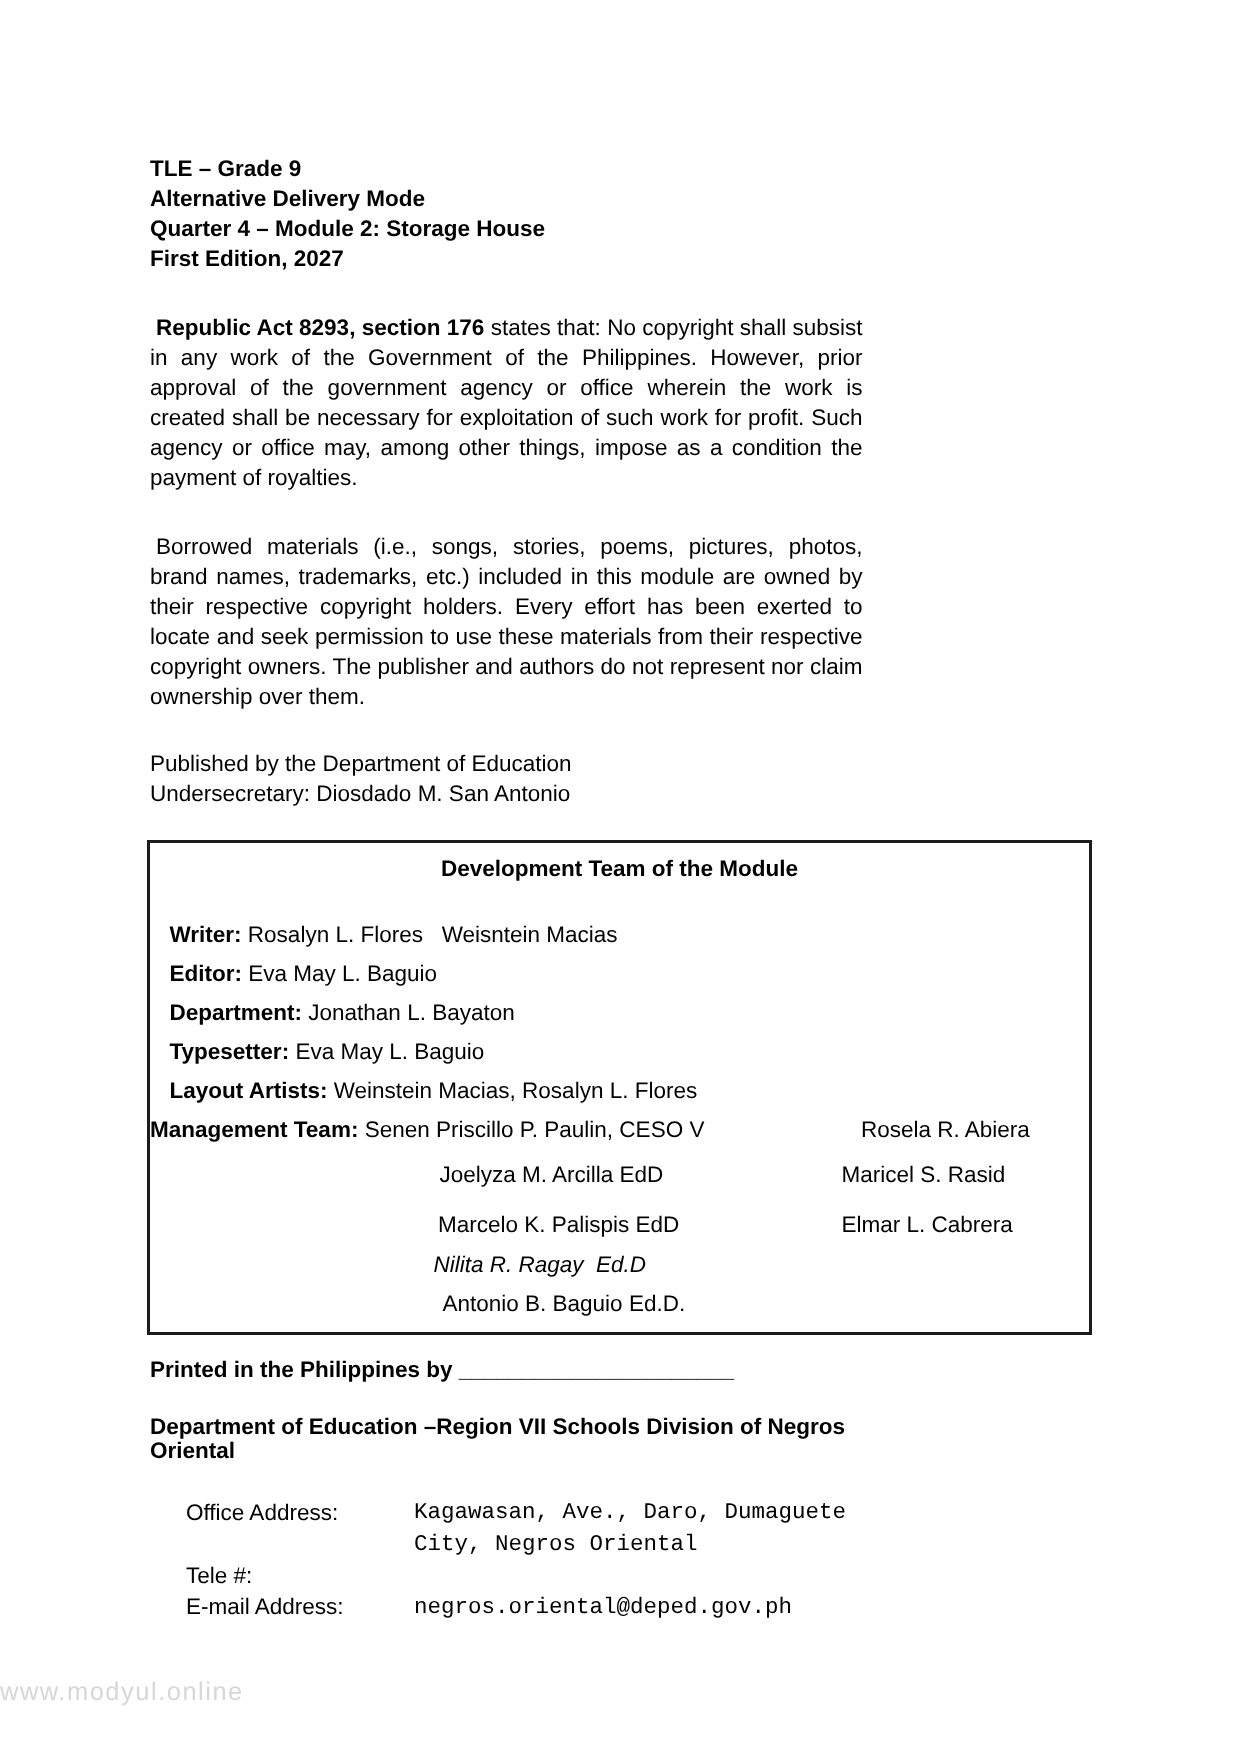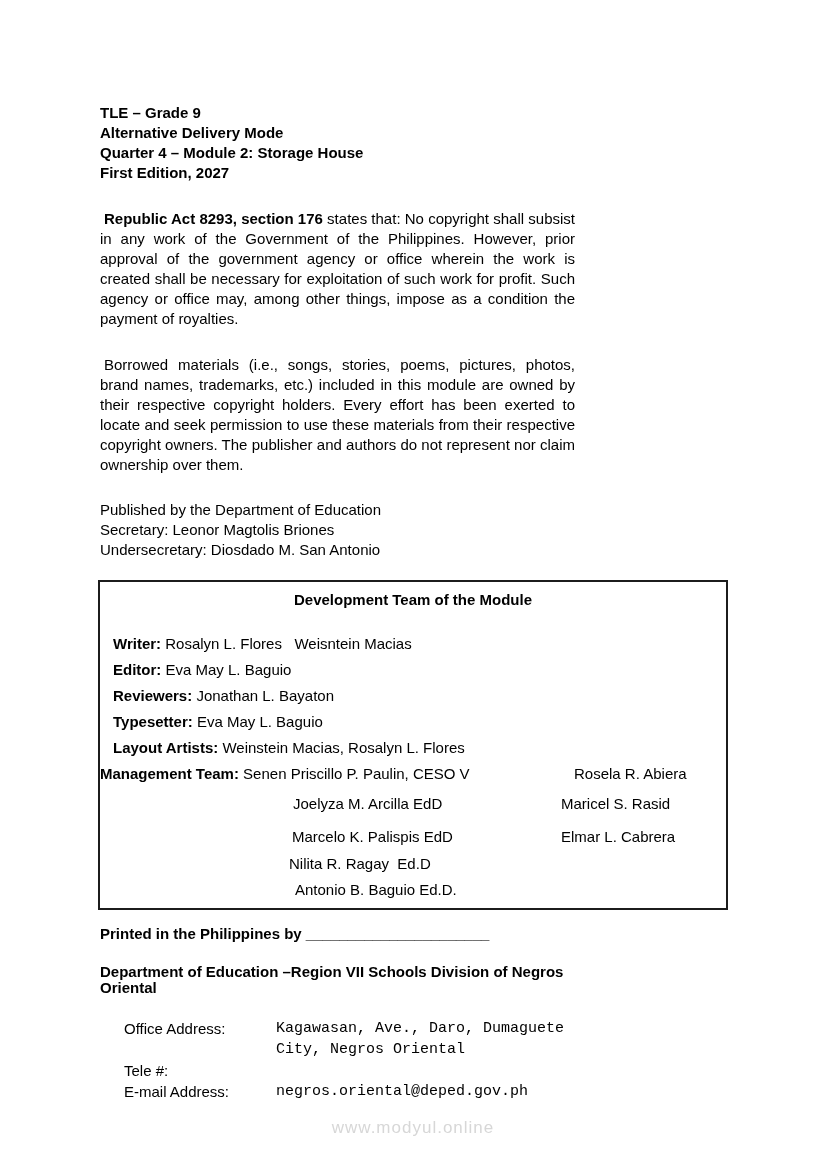--- a/index.html
+++ b/index.html
@@ -44,37 +44,36 @@
   }
   .dev-title { text-align: center; font-weight: bold; line-height: 16px; }
   .role-line { margin-top: 10px; line-height: 16px; }
   .role-line.first { margin-top: 28px; }
 
   .mgmt-row { position: relative; height: 16px; line-height: 16px; }
   .mgmt-row .abs { position: absolute; top: 0; white-space: pre-wrap; }
   .mgmt-main { margin-top: 10px; }
   .mgmt-r2 { margin-top: 14px; }
   .mgmt-r3 { margin-top: 17px; }
-  .mgmt-r4 { margin-top: 11px; }
+  .mgmt-r4 { margin-top: 11px; font-style: italic; }
   .mgmt-r5 { margin-top: 10px; }
 
   .printed-line { margin-top: 16px; font-weight: bold; line-height: 16px; }
   .division-line { margin-top: 22px; font-weight: bold; line-height: 16px; }
 
   .contact-block { margin-top: 22px; margin-left: 24px; }
   .contact-row { display: flex; line-height: 21px; }
   .contact-label { width: 152px; flex: 0 0 152px; }
   .contact-value { flex: 1; font-family: Liberation Mono, monospace; }
 
   .watermark {
     position: absolute;
     top: 1118px;
     left: 0;
     width: 826px;
-    text-align: center;
     font-size: 17px;
     letter-spacing: 1px;
   }
 </style>
 </head>
 <body>
 
 <div class="page">
 
   <div class="header-block">
@@ -83,37 +82,36 @@
     <div>Quarter 4 – Module 2: Storage House</div>
     <div>First Edition, 2027</div>
   </div>
 
   <p class="para"><span class="b">Republic Act 8293, section 176</span><span> states that: No copyright shall subsist in any work of the Government of the Philippines. However, prior approval of the government agency or office wherein the work is created shall be necessary for exploitation of such work for profit. Such agency or office may, among other things, impose as a condition the payment of royalties.</span></p>
 
   <p class="para">Borrowed materials (i.e., songs, stories, poems, pictures, photos, brand names, trademarks, etc.) included in this module are owned by their respective copyright holders. Every effort has been exerted to locate and seek permission to use these materials from their respective copyright owners. The publisher and authors do not represent nor claim ownership over them.</p>
 
   <div class="publisher-block">
     <div>Published by the Department of Education</div>
-    <div>Secretary: Leonor Magtolis Briones</div>
     <div>Undersecretary: Diosdado M. San Antonio</div>
   </div>
 
   <div class="dev-box">
     <div class="dev-title">Development Team of the Module</div>
 
     <div class="role-line first">
       <span class="b">Writer:</span>
       <span class="pre">Rosalyn L. Flores   Weisntein Macias</span>
     </div>
     <div class="role-line">
       <span class="b">Editor:</span>
       <span class="pre">Eva May L. Baguio</span>
     </div>
     <div class="role-line">
-      <span class="b">Reviewers:</span>
+      <span class="b">Department:</span>
       <span class="pre">Jonathan L. Bayaton</span>
     </div>
     <div class="role-line">
       <span class="b">Typesetter:</span>
       <span class="pre">Eva May L. Baguio</span>
     </div>
     <div class="role-line">
       <span class="b">Layout Artists:</span>
       <span class="pre">Weinstein Macias, Rosalyn L. Flores</span>
     </div>

